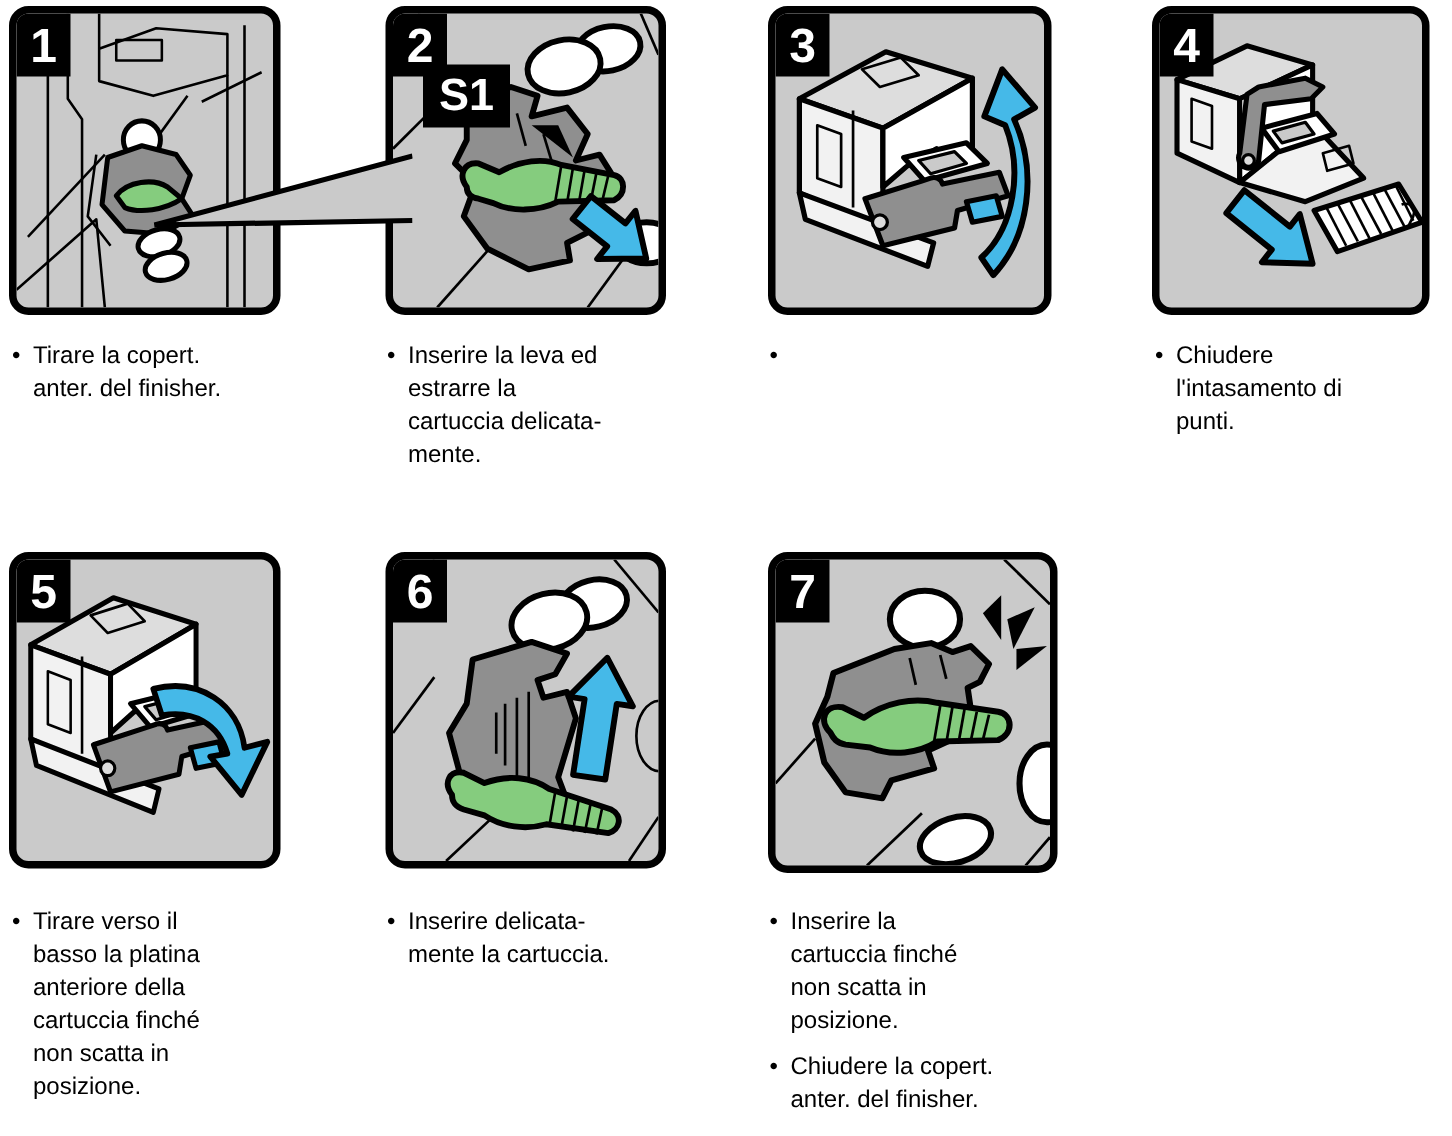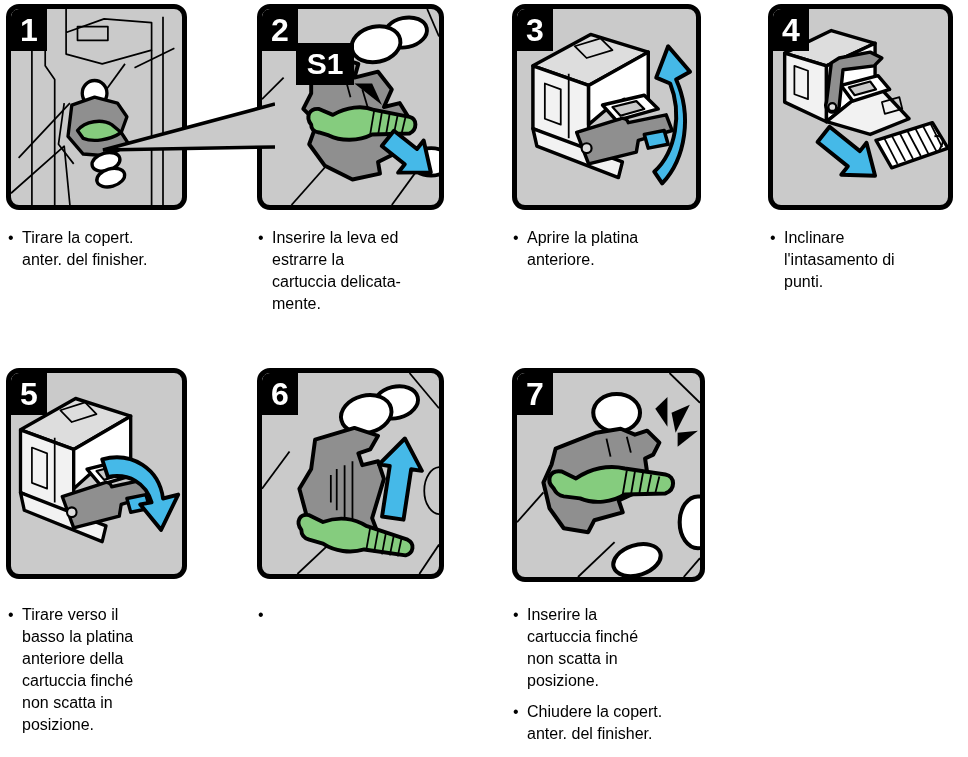--- a/index.html
+++ b/index.html
@@ -18,21 +18,21 @@
     border:5px solid var(--outline); border-radius:13px; overflow:hidden;
   }
   .panel svg{position:absolute; left:0; top:0; width:100%; height:100%;}
   .badge{
     position:absolute; left:0; top:0; width:36px; height:42px;
     background:var(--badge-bg); color:var(--badge-text);
     font-size:32px; font-weight:bold; line-height:42px; text-align:center;
     border-top-left-radius:7px;
   }
   .s1-label{
-    position:absolute; left:34px; top:34px; width:58px; height:42px;
+    position:absolute; left:20px; top:34px; width:58px; height:42px;
     background:var(--badge-bg); color:var(--badge-text);
     font-size:30px; font-weight:bold; line-height:42px; text-align:center;
   }
   .caption{position:absolute; font-size:16px; line-height:22px;}
   .cap-item{display:flex;}
   .cap-item + .cap-item{margin-top:9px;}
   .cap-bullet{flex:none; width:14px;}
   .cap-text{white-space:pre-line;}
   .wedge{position:absolute; z-index:5;}
   
@@ -259,46 +259,46 @@
       <span class="cap-bullet">•</span>
       <span class="cap-text">Inserire la leva ed
 estrarre la
 cartuccia delicata-
 mente.</span>
     </div>
 </div>
 <div class="caption" style="left:513px;top:227px;width:200px">
   <div class="cap-item">
       <span class="cap-bullet">•</span>
-      <span class="cap-text">Aprire la platina
-anteriore.</span>
     </div>
 </div>
 <div class="caption" style="left:770px;top:227px;width:195px">
   <div class="cap-item">
       <span class="cap-bullet">•</span>
-      <span class="cap-text">Inclinare
+      <span class="cap-text">Chiudere
 l'intasamento di
 punti.</span>
     </div>
 </div>
 <div class="caption" style="left:8px;top:604px;width:195px">
   <div class="cap-item">
       <span class="cap-bullet">•</span>
       <span class="cap-text">Tirare verso il
 basso la platina
 anteriore della
 cartuccia finché
 non scatta in
 posizione.</span>
     </div>
 </div>
 <div class="caption" style="left:258px;top:604px;width:210px">
   <div class="cap-item">
       <span class="cap-bullet">•</span>
+      <span class="cap-text">Inserire delicata-
+mente la cartuccia.</span>
     </div>
 </div>
 <div class="caption" style="left:513px;top:604px;width:210px">
   <div class="cap-item">
       <span class="cap-bullet">•</span>
       <span class="cap-text">Inserire la
 cartuccia finché
 non scatta in
 posizione.</span>
     </div>

